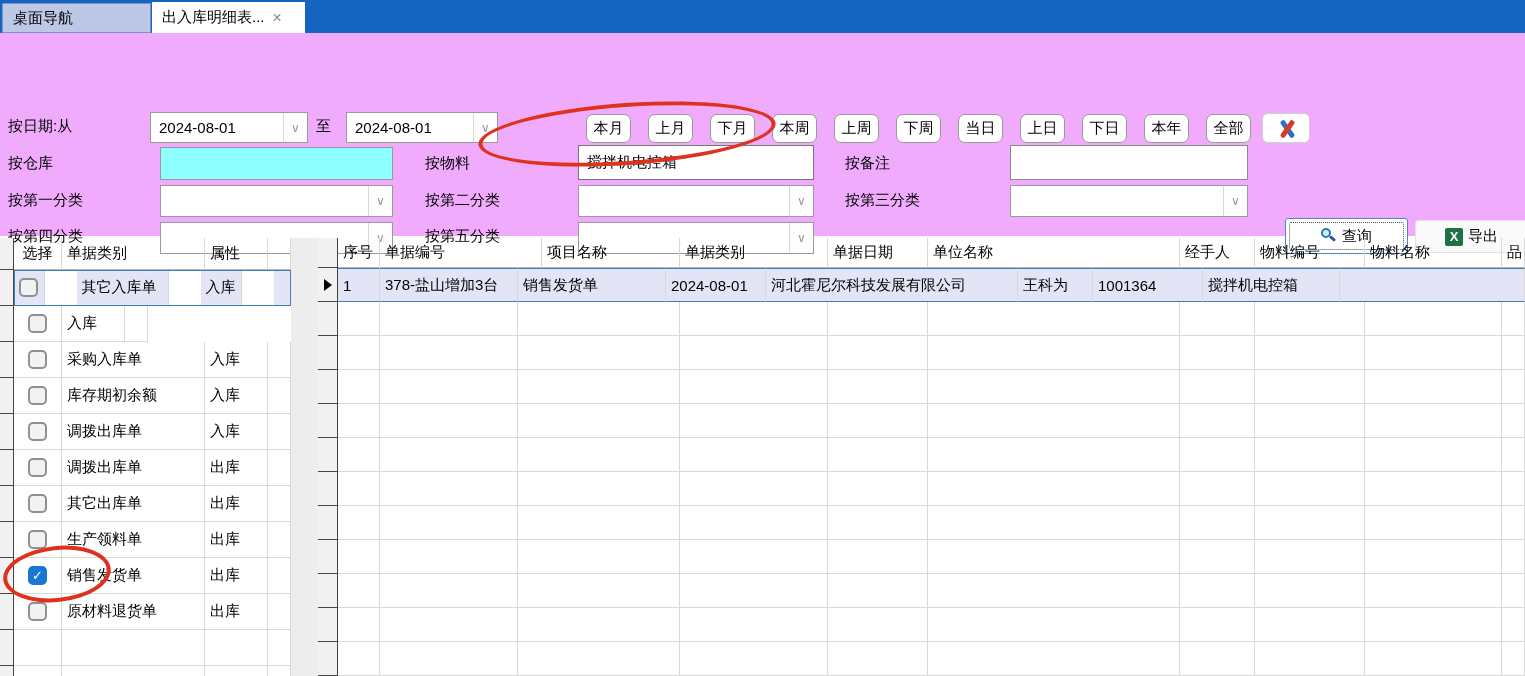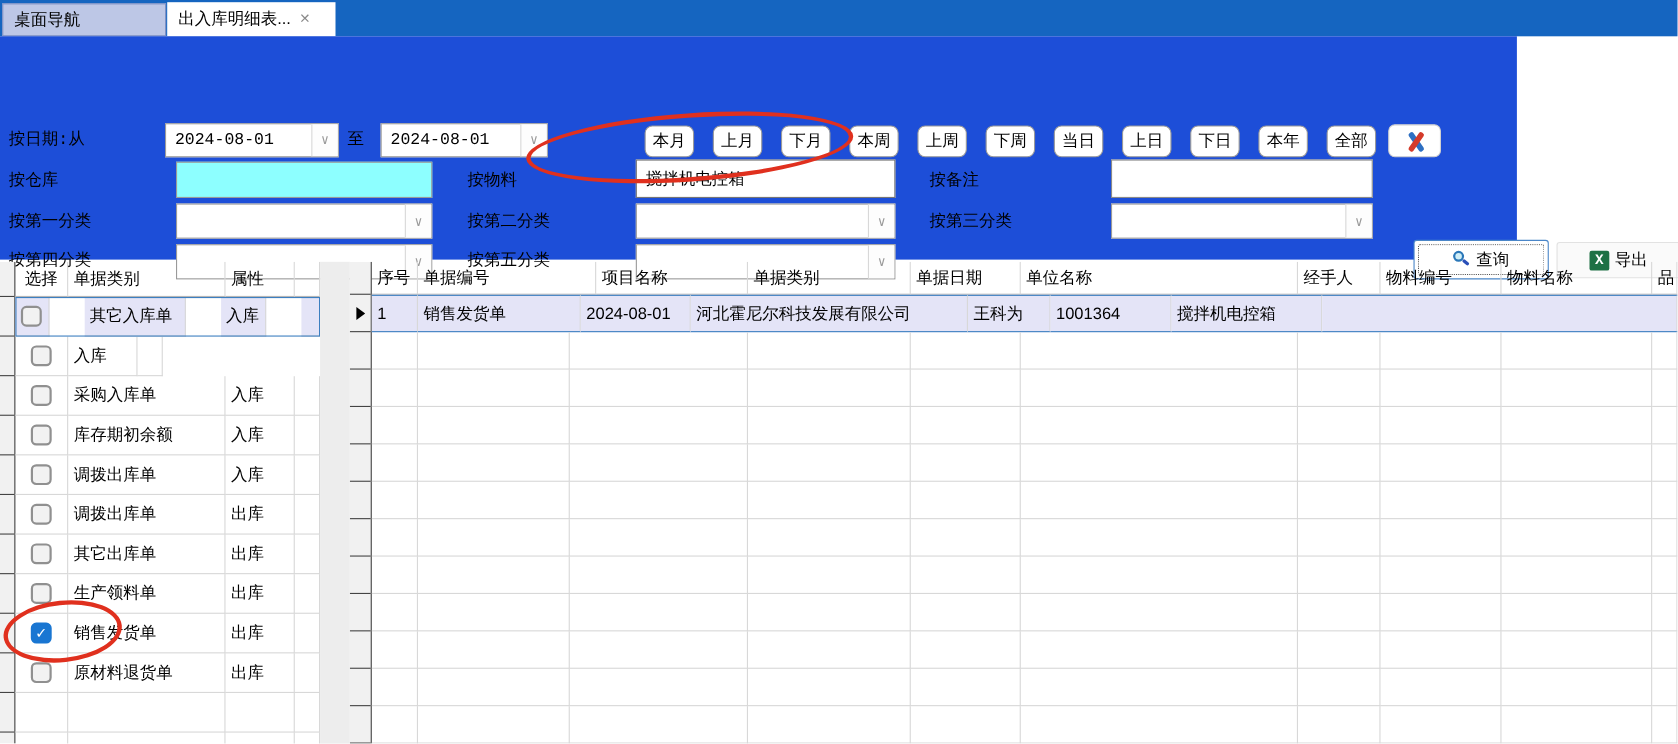--- a/index.html
+++ b/index.html
@@ -7,21 +7,21 @@
     font-family:"Liberation Sans","DejaVu Sans",sans-serif; font-size:15px; color:#000; }
 
   
   #tabbar { position:absolute; left:0; top:0; width:1525px; height:33px; background:#1565c0; }
   .tab { position:absolute; display:flex; align-items:center; padding:0 10px; cursor:default; }
   #tab-desktop { left:2px; top:3px; width:149px; height:30px; background:#bdc7e6; border:1px solid #7d90c4; }
   #tab-active { left:152px; top:2px; width:153px; height:31px; background:#ffffff; }
   #tab-active .close { color:#8a8a8a; margin-left:8px; font-size:16px; }
 
   
-  #filters { position:absolute; left:0; top:33px; width:1379px; height:203px; background:#1d4ed8;font-family:Liberation Mono, monospace; }
+  #filters { position:absolute; left:0; top:33px; width:1525px; height:203px; background:#f0abfc; }
   .lbl { position:absolute; white-space:nowrap; }
   .combo { position:absolute; background:#fff; border:1px solid #9a9a9a; display:flex; align-items:center; }
   .combo .val { flex:1; padding-left:8px; white-space:nowrap; overflow:hidden; }
   .combo .arrow { width:24px; height:100%; border-left:1px solid #d8d8d8; background:#fdfdfd;
     display:flex; align-items:center; justify-content:center; color:#9a9a9a; font-size:12px; }
   .tinput { position:absolute; background:#fff; border:1px solid #8a8a8a; padding-left:8px;
     display:flex; align-items:center; white-space:nowrap; overflow:hidden; }
   #input-wh { background:#8dffff; border:1px solid #9a9a9a; }
 
   #lbl-date { left:8px; top:84px; } #lbl-to { left:316px; top:84px; }
@@ -345,20 +345,21 @@
         <div class="hcell rg-c3">单据类别</div>
         <div class="hcell rg-c4">单据日期</div>
         <div class="hcell rg-c5">单位名称</div>
         <div class="hcell rg-c6">经手人</div>
         <div class="hcell rg-c7">物料编号</div>
         <div class="hcell rg-c8">物料名称</div>
         <div class="hcell rg-c9">品</div>
       </div>
       <div class="rgrow sel">
         <div class="cell rg-c0">1</div>
+        <div class="cell rg-c1">378-盐山增加3台</div>
         <div class="cell rg-c3">销售发货单</div>
         <div class="cell rg-c4">2024-08-01</div>
         <div class="cell rg-c5">河北霍尼尔科技发展有限公司</div>
         <div class="cell rg-c6">王科为</div>
         <div class="cell rg-c7">1001364</div>
         <div class="cell rg-c8">搅拌机电控箱</div>
         <div class="cell rg-c9"></div>
       </div>
       <div class="rgrow">
         <div class="cell rg-c0"></div>

